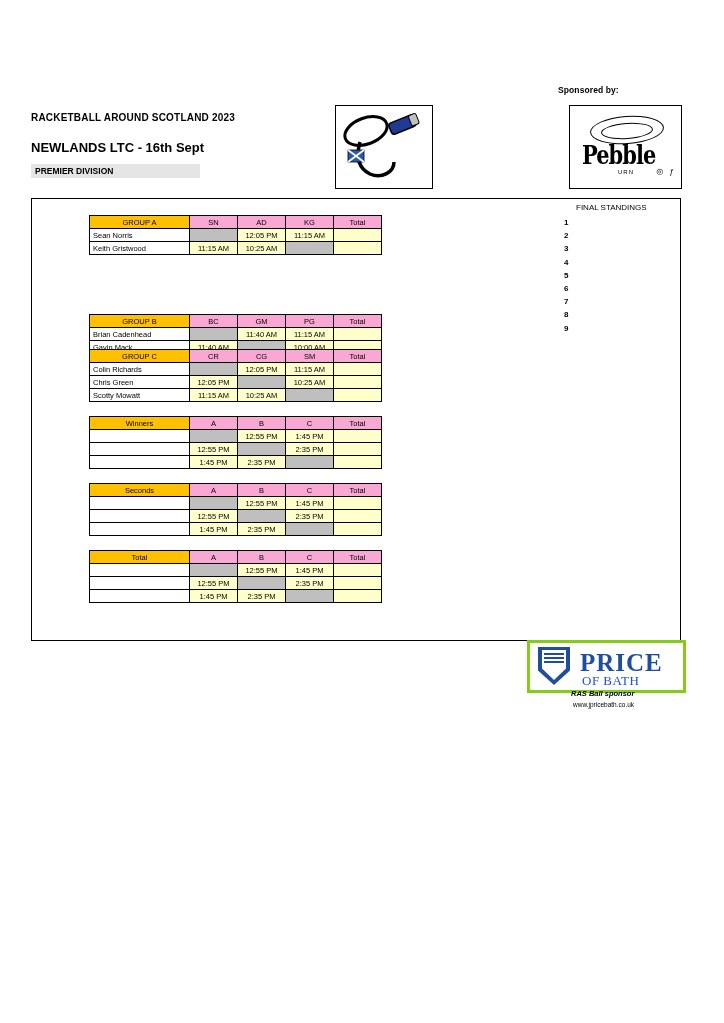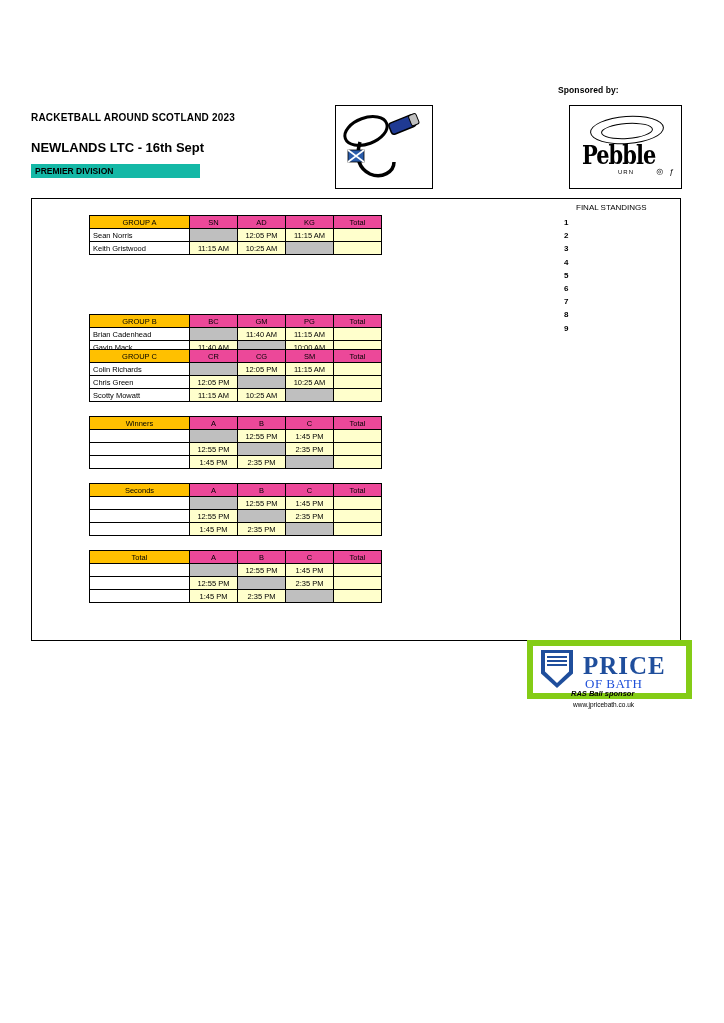--- a/index.html
+++ b/index.html
@@ -44,21 +44,21 @@
     top: 140px;
     font-size: 13px;
     font-weight: bold;
   }
   .division-banner {
     position: absolute;
     left: 31px;
     top: 164px;
     width: 169px;
     height: 14px;
-    background: #14b8a6;
+    background: #e5e5e5;
     font-size: 8.5px;
     font-weight: bold;
     display: flex;
     align-items: center;
     padding-left: 4px;
     box-sizing: border-box;
   }
   
   .logo-racket {
     position: absolute;
@@ -174,35 +174,35 @@
   }
   .c-name { width: 100px; }
   .c-col  { width: 48px; text-align: center !important; }
   .hdr-group {
     background: #ffc000;
     font-weight: bold;
     text-align: center !important;
     font-size: 7.5px;
   }
   .hdr-col {
-    background: #ec4899;
+    background: #f9a8d4;
     font-weight: bold;
     text-align: center !important;
   }
   .cell-yellow { background: #ffffcc; text-align: center !important; }
   .cell-grey   { background: #bfbfbf; }
   .cell-name   { background: #ffffff; text-align: left !important; }
   
   .price-box {
     position: absolute;
     left: 527px;
     top: 640px;
     width: 153px;
     height: 47px;
-    border: 6px solid #84cc16;
+    border: 3px solid #84cc16;
     background: #ffffff;
     overflow: hidden;
   }
   .price-crest {
     position: absolute;
     left: 8px;
     top: 4px;
     width: 32px;
     height: 38px;
     background: #1f4e9c;

